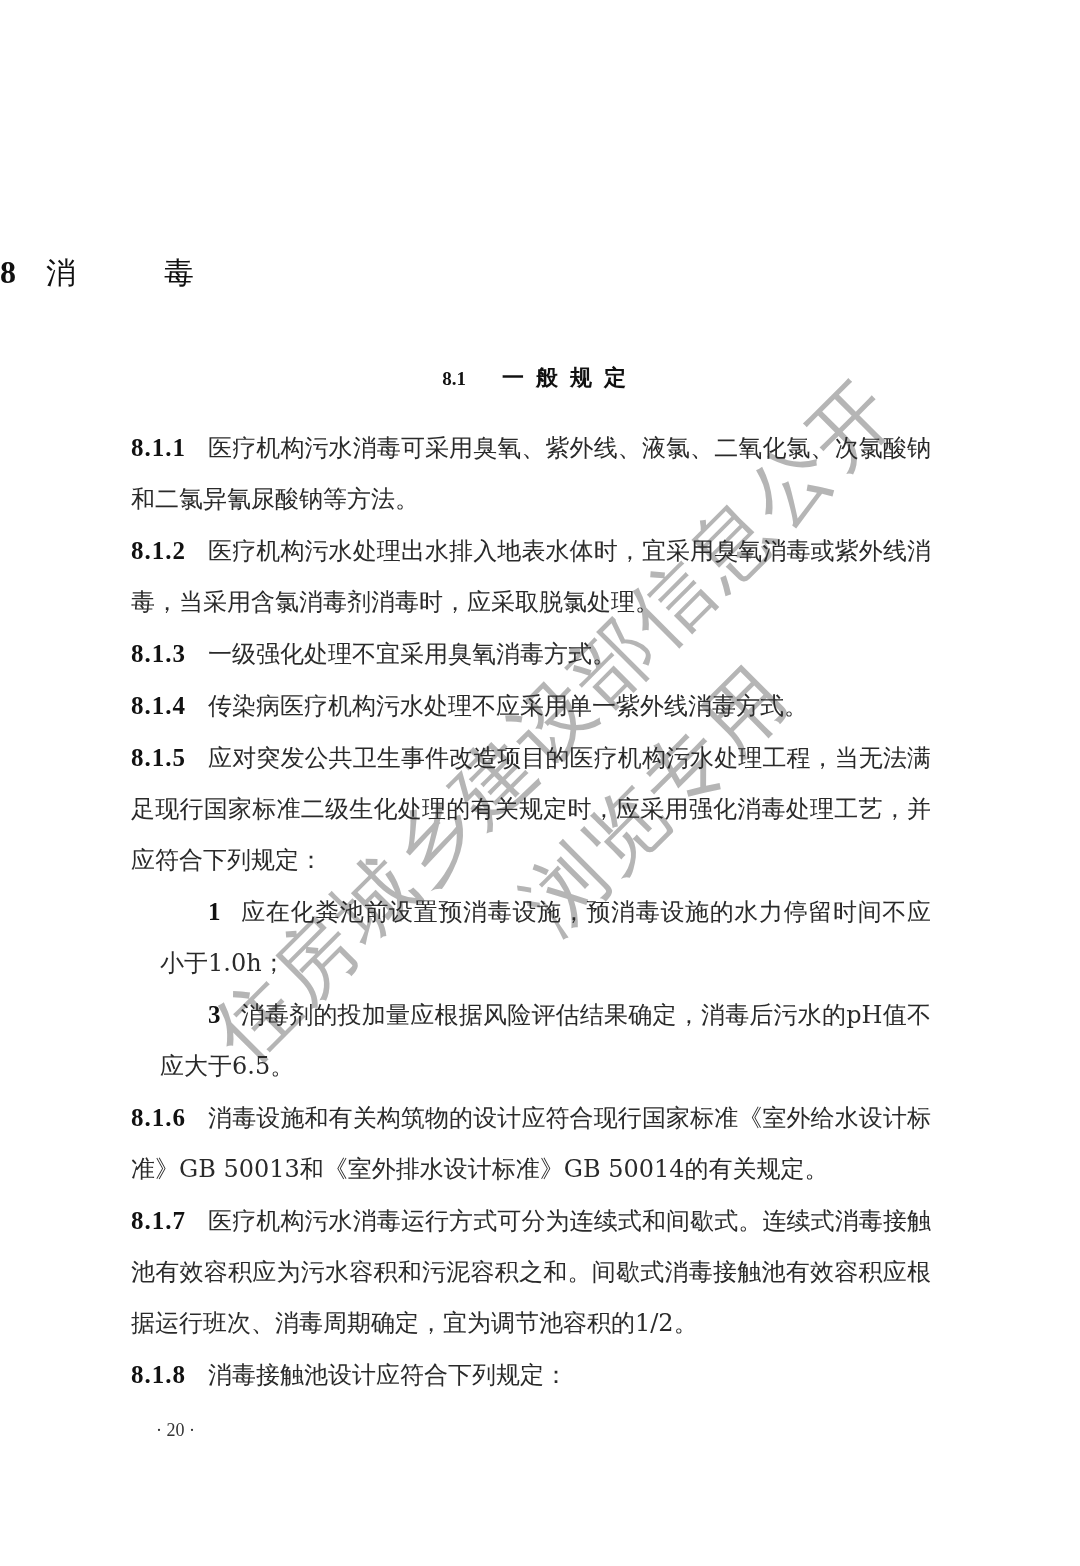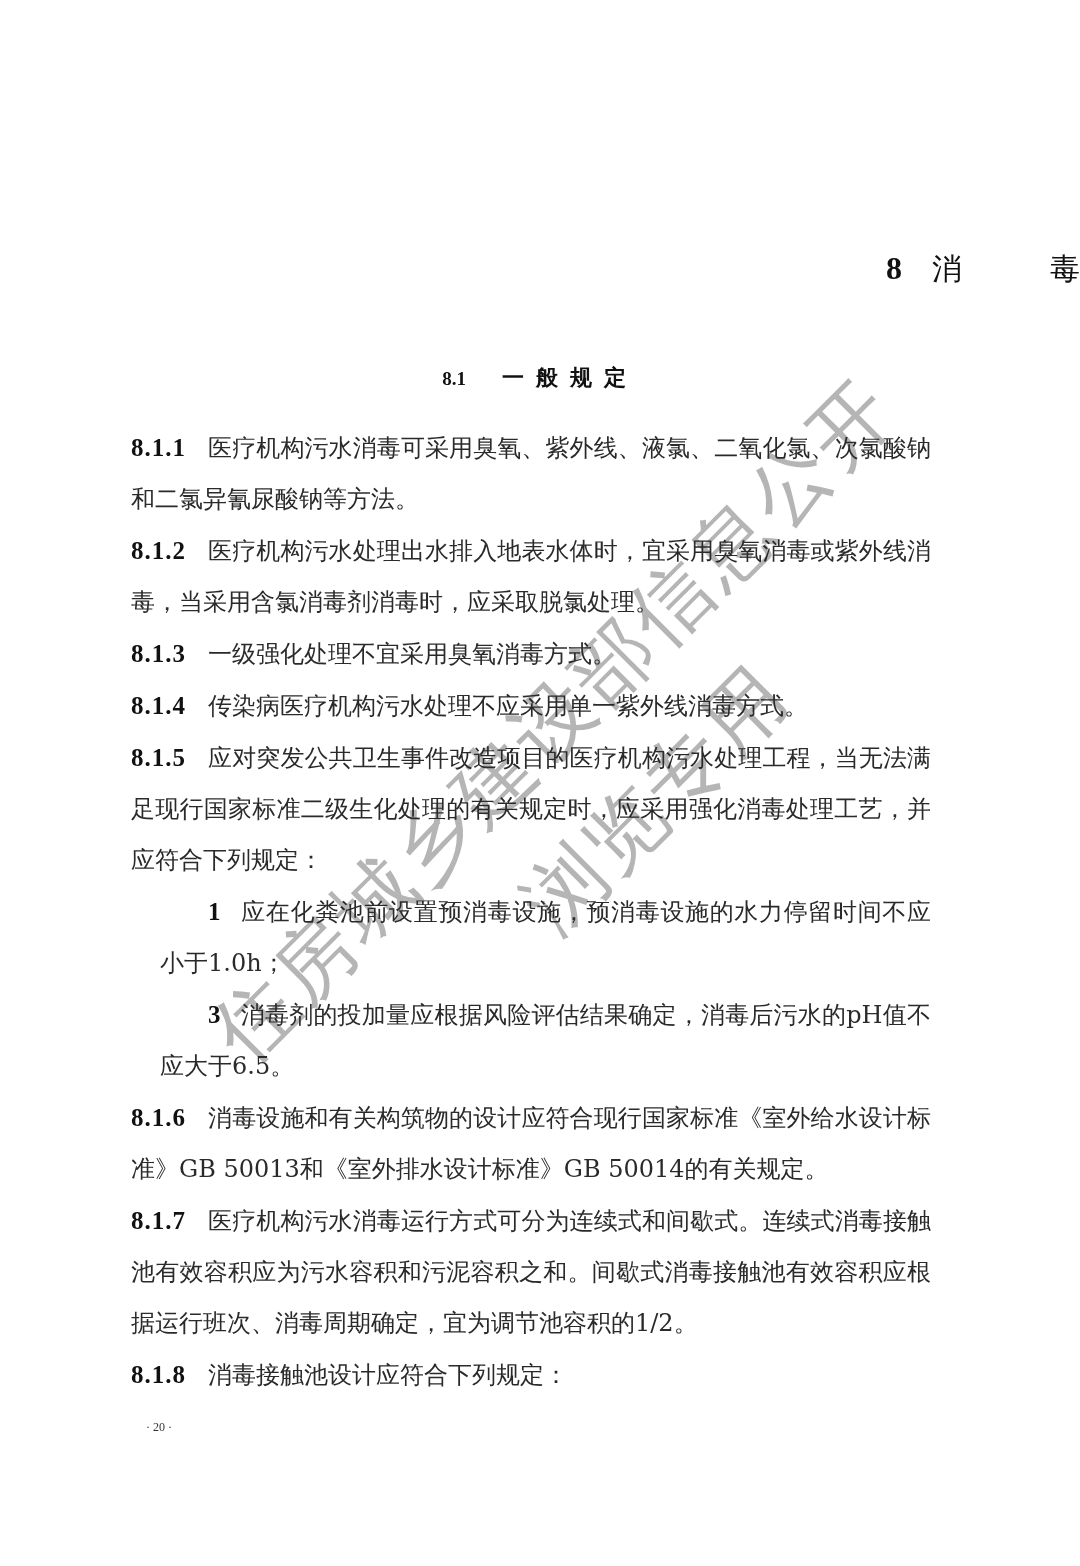--- a/index.html
+++ b/index.html
@@ -19,23 +19,23 @@
       position: absolute;
       left: 0; top: 0;
       width: 1080px;
       height: 1566px;
     }
     .chapter-title {
       position: absolute;
       top: 246px;
       left: 0;
       width: 1080px;
-      text-align: right;
+      text-align: left;
       font-size: 30px;
-      line-height: 44px;
+      line-height: 52px;
       color: #111;
     }
     .chapter-title .num {
       font-family: "Liberation Serif", serif;
       font-weight: bold;
       font-size: 32px;
       margin-right: 30px;
     }
     .chapter-title .w1 { margin-right: 88px; }
     .section-title {
@@ -82,22 +82,22 @@
     .item-num {
       font-family: "Liberation Serif", serif;
       font-weight: bold;
       font-size: 25px;
       color: #111;
       margin-right: 20px;
     }
     .page-number {
       position: absolute;
       top: 1420px;
-      left: 146px;
-      font-size: 12px;
+      left: 156px;
+      font-size: 18px;
       color: #333;
       font-family: "Liberation Serif", serif;
     }
     .watermark {
       position: absolute;
       pointer-events: none;
       color: rgba(120,120,120,0.55);
       font-family: "DejaVu Sans", "Liberation Sans", sans-serif;
       white-space: nowrap;
       transform-origin: left top;

